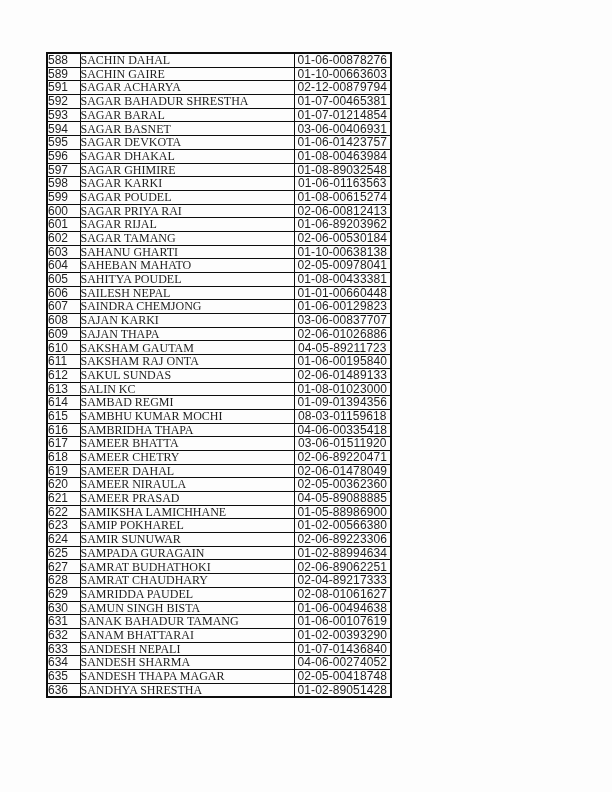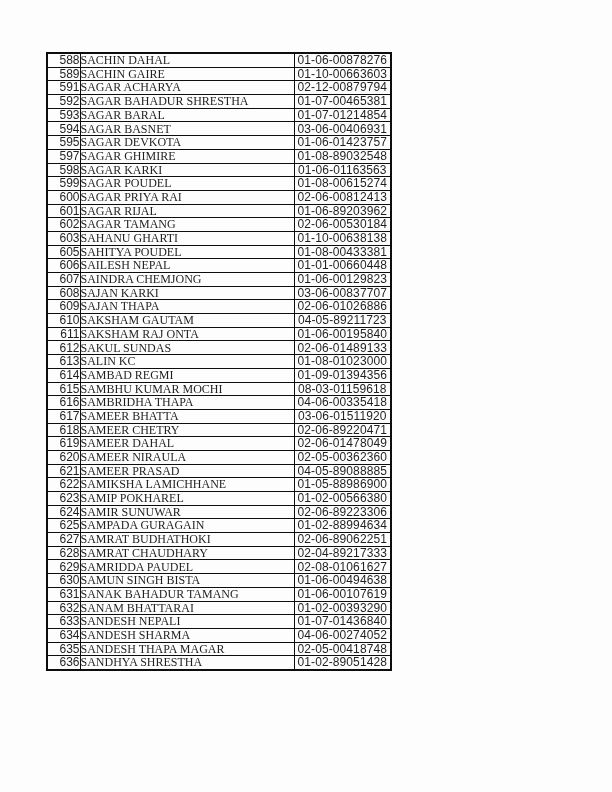--- a/index.html
+++ b/index.html
@@ -33,21 +33,21 @@
     border: 1px solid #0d0d0d;
     height: 12.7px;
     line-height: 12.5px;
     font-size: 12px;
     color: #1f1f1f;
     padding: 0;
     white-space: nowrap;
     overflow: hidden;
   }
   td.no-cell {
-    text-align: right;
+    text-align: left;
     padding-right: 2px;
     margin-top: 32px;
   }
   td.name-cell {
     text-align: left;
     padding-left: 4px;
     font-family: Liberation Serif, serif;
   }
   td.id-cell {
     text-align: center;
@@ -95,20 +95,25 @@
           <td class="no-cell">594</td>
           <td class="name-cell">SAGAR BASNET</td>
           <td class="id-cell">03-06-00406931</td>
         </tr>
         <tr>
           <td class="no-cell">595</td>
           <td class="name-cell">SAGAR DEVKOTA</td>
           <td class="id-cell">01-06-01423757</td>
         </tr>
         <tr>
+          <td class="no-cell">596</td>
+          <td class="name-cell">SAGAR DHAKAL</td>
+          <td class="id-cell">01-08-00463984</td>
+        </tr>
+        <tr>
           <td class="no-cell">597</td>
           <td class="name-cell">SAGAR GHIMIRE</td>
           <td class="id-cell">01-08-89032548</td>
         </tr>
         <tr>
           <td class="no-cell">598</td>
           <td class="name-cell">SAGAR KARKI</td>
           <td class="id-cell">01-06-01163563</td>
         </tr>
         <tr>
@@ -128,20 +133,25 @@
         </tr>
         <tr>
           <td class="no-cell">602</td>
           <td class="name-cell">SAGAR TAMANG</td>
           <td class="id-cell">02-06-00530184</td>
         </tr>
         <tr>
           <td class="no-cell">603</td>
           <td class="name-cell">SAHANU GHARTI</td>
           <td class="id-cell">01-10-00638138</td>
+        </tr>
+        <tr>
+          <td class="no-cell">604</td>
+          <td class="name-cell">SAHEBAN MAHATO</td>
+          <td class="id-cell">02-05-00978041</td>
         </tr>
         <tr>
           <td class="no-cell">605</td>
           <td class="name-cell">SAHITYA POUDEL</td>
           <td class="id-cell">01-08-00433381</td>
         </tr>
         <tr>
           <td class="no-cell">606</td>
           <td class="name-cell">SAILESH NEPAL</td>
           <td class="id-cell">01-01-00660448</td>

